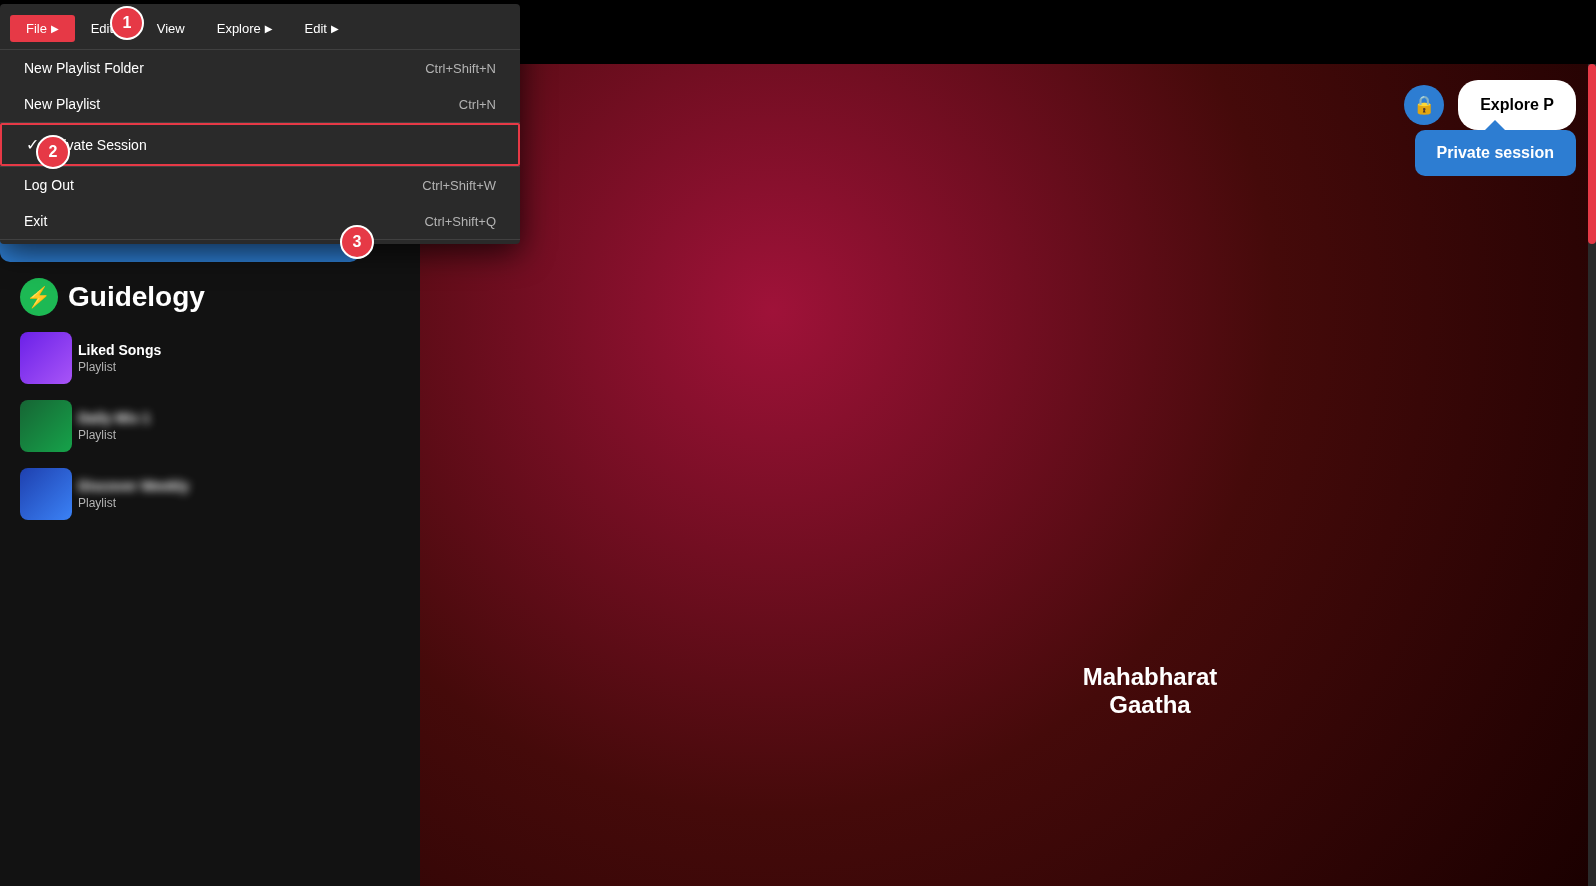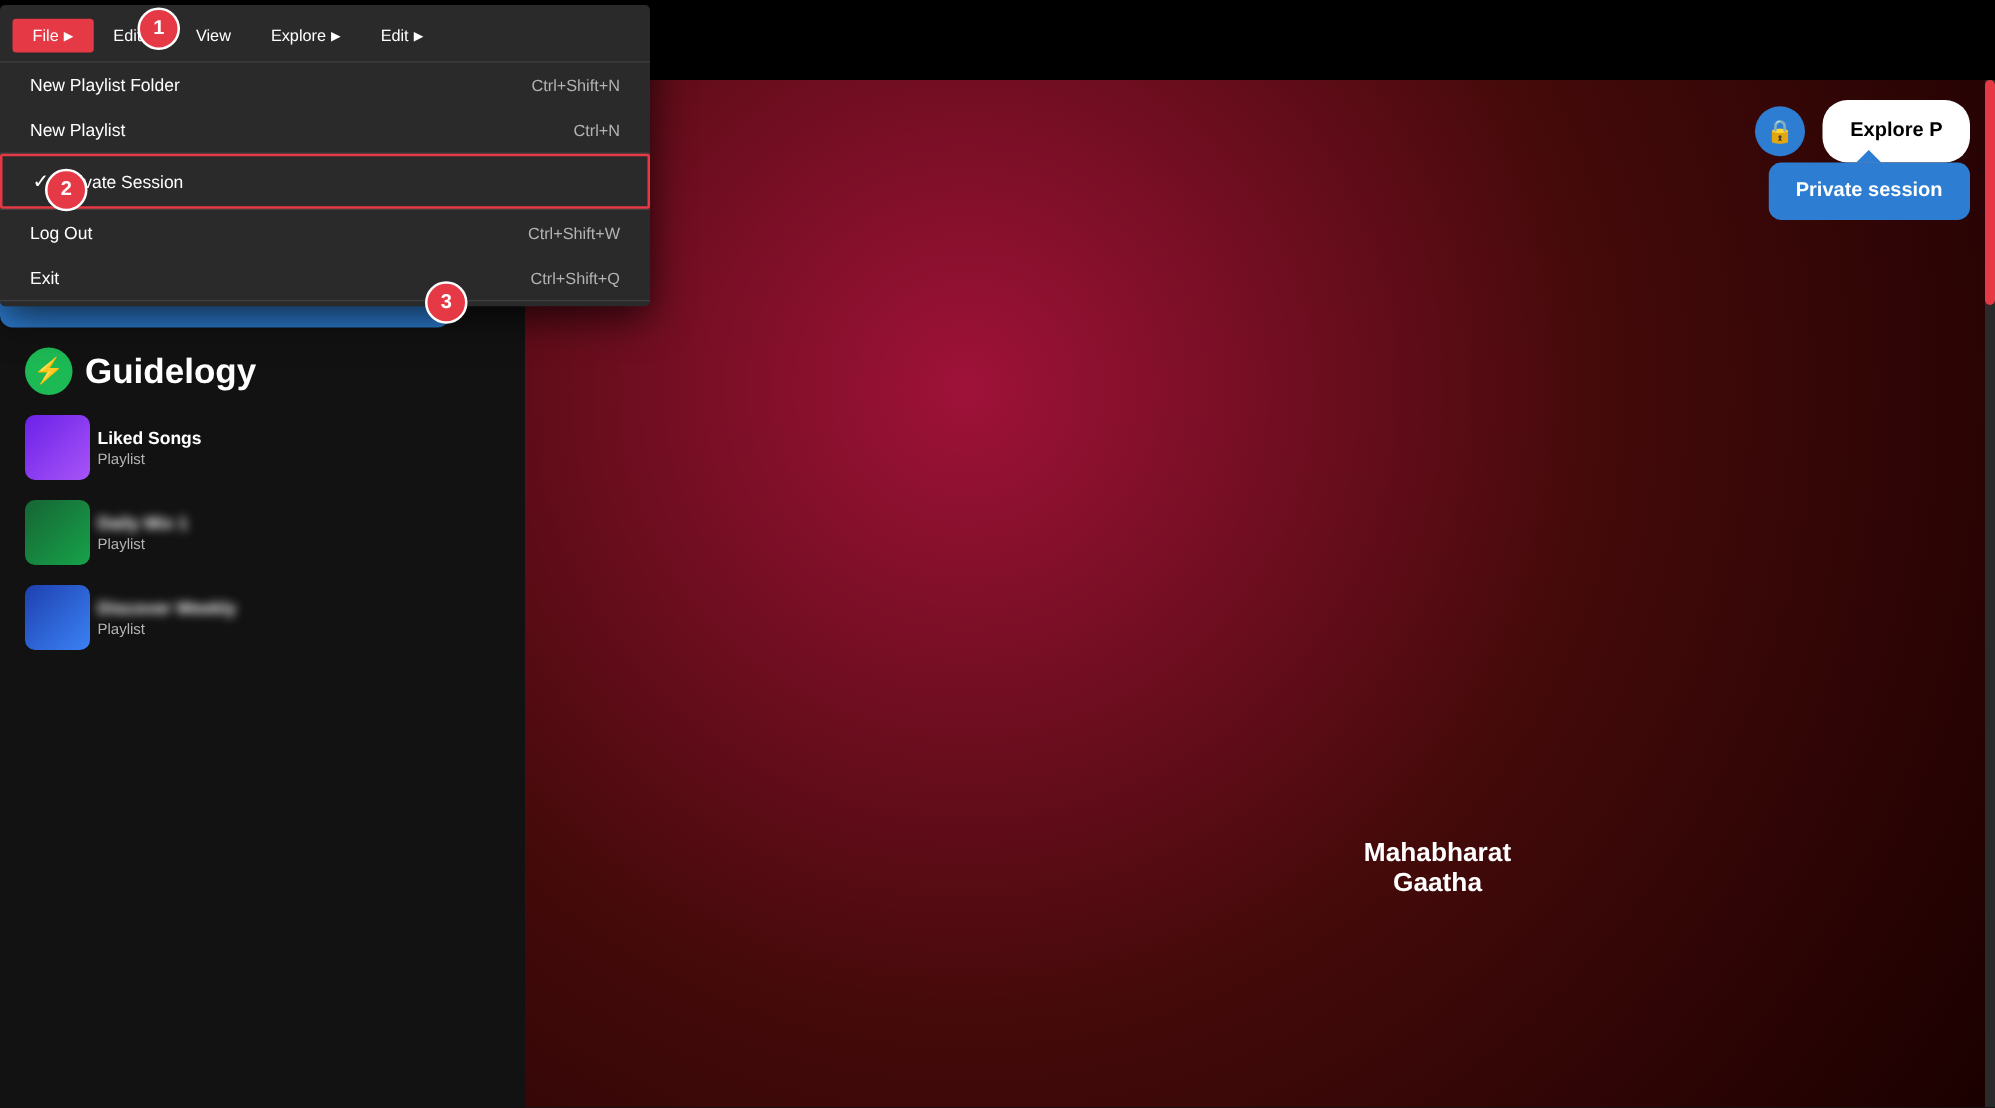--- a/index.html
+++ b/index.html
@@ -414,21 +414,21 @@
       background: linear-gradient(135deg, #7f1d1d, #450a0a);
       height: 200px;
       display: flex;
       flex-direction: column;
       align-items: center;
       justify-content: flex-end;
       padding: 16px;
     }
     .ep-bg3 .ep-title {
       color: #fff;
-      font-size: 21px;
+      font-size: 24px;
       font-weight: 800;
       text-align: center;
     }
     .ep-partial {
       width: 60px;
       height: 200px;
       background: linear-gradient(135deg, #e63946, #9f1239);
       border-radius: 8px 0 0 8px;
     }
 

